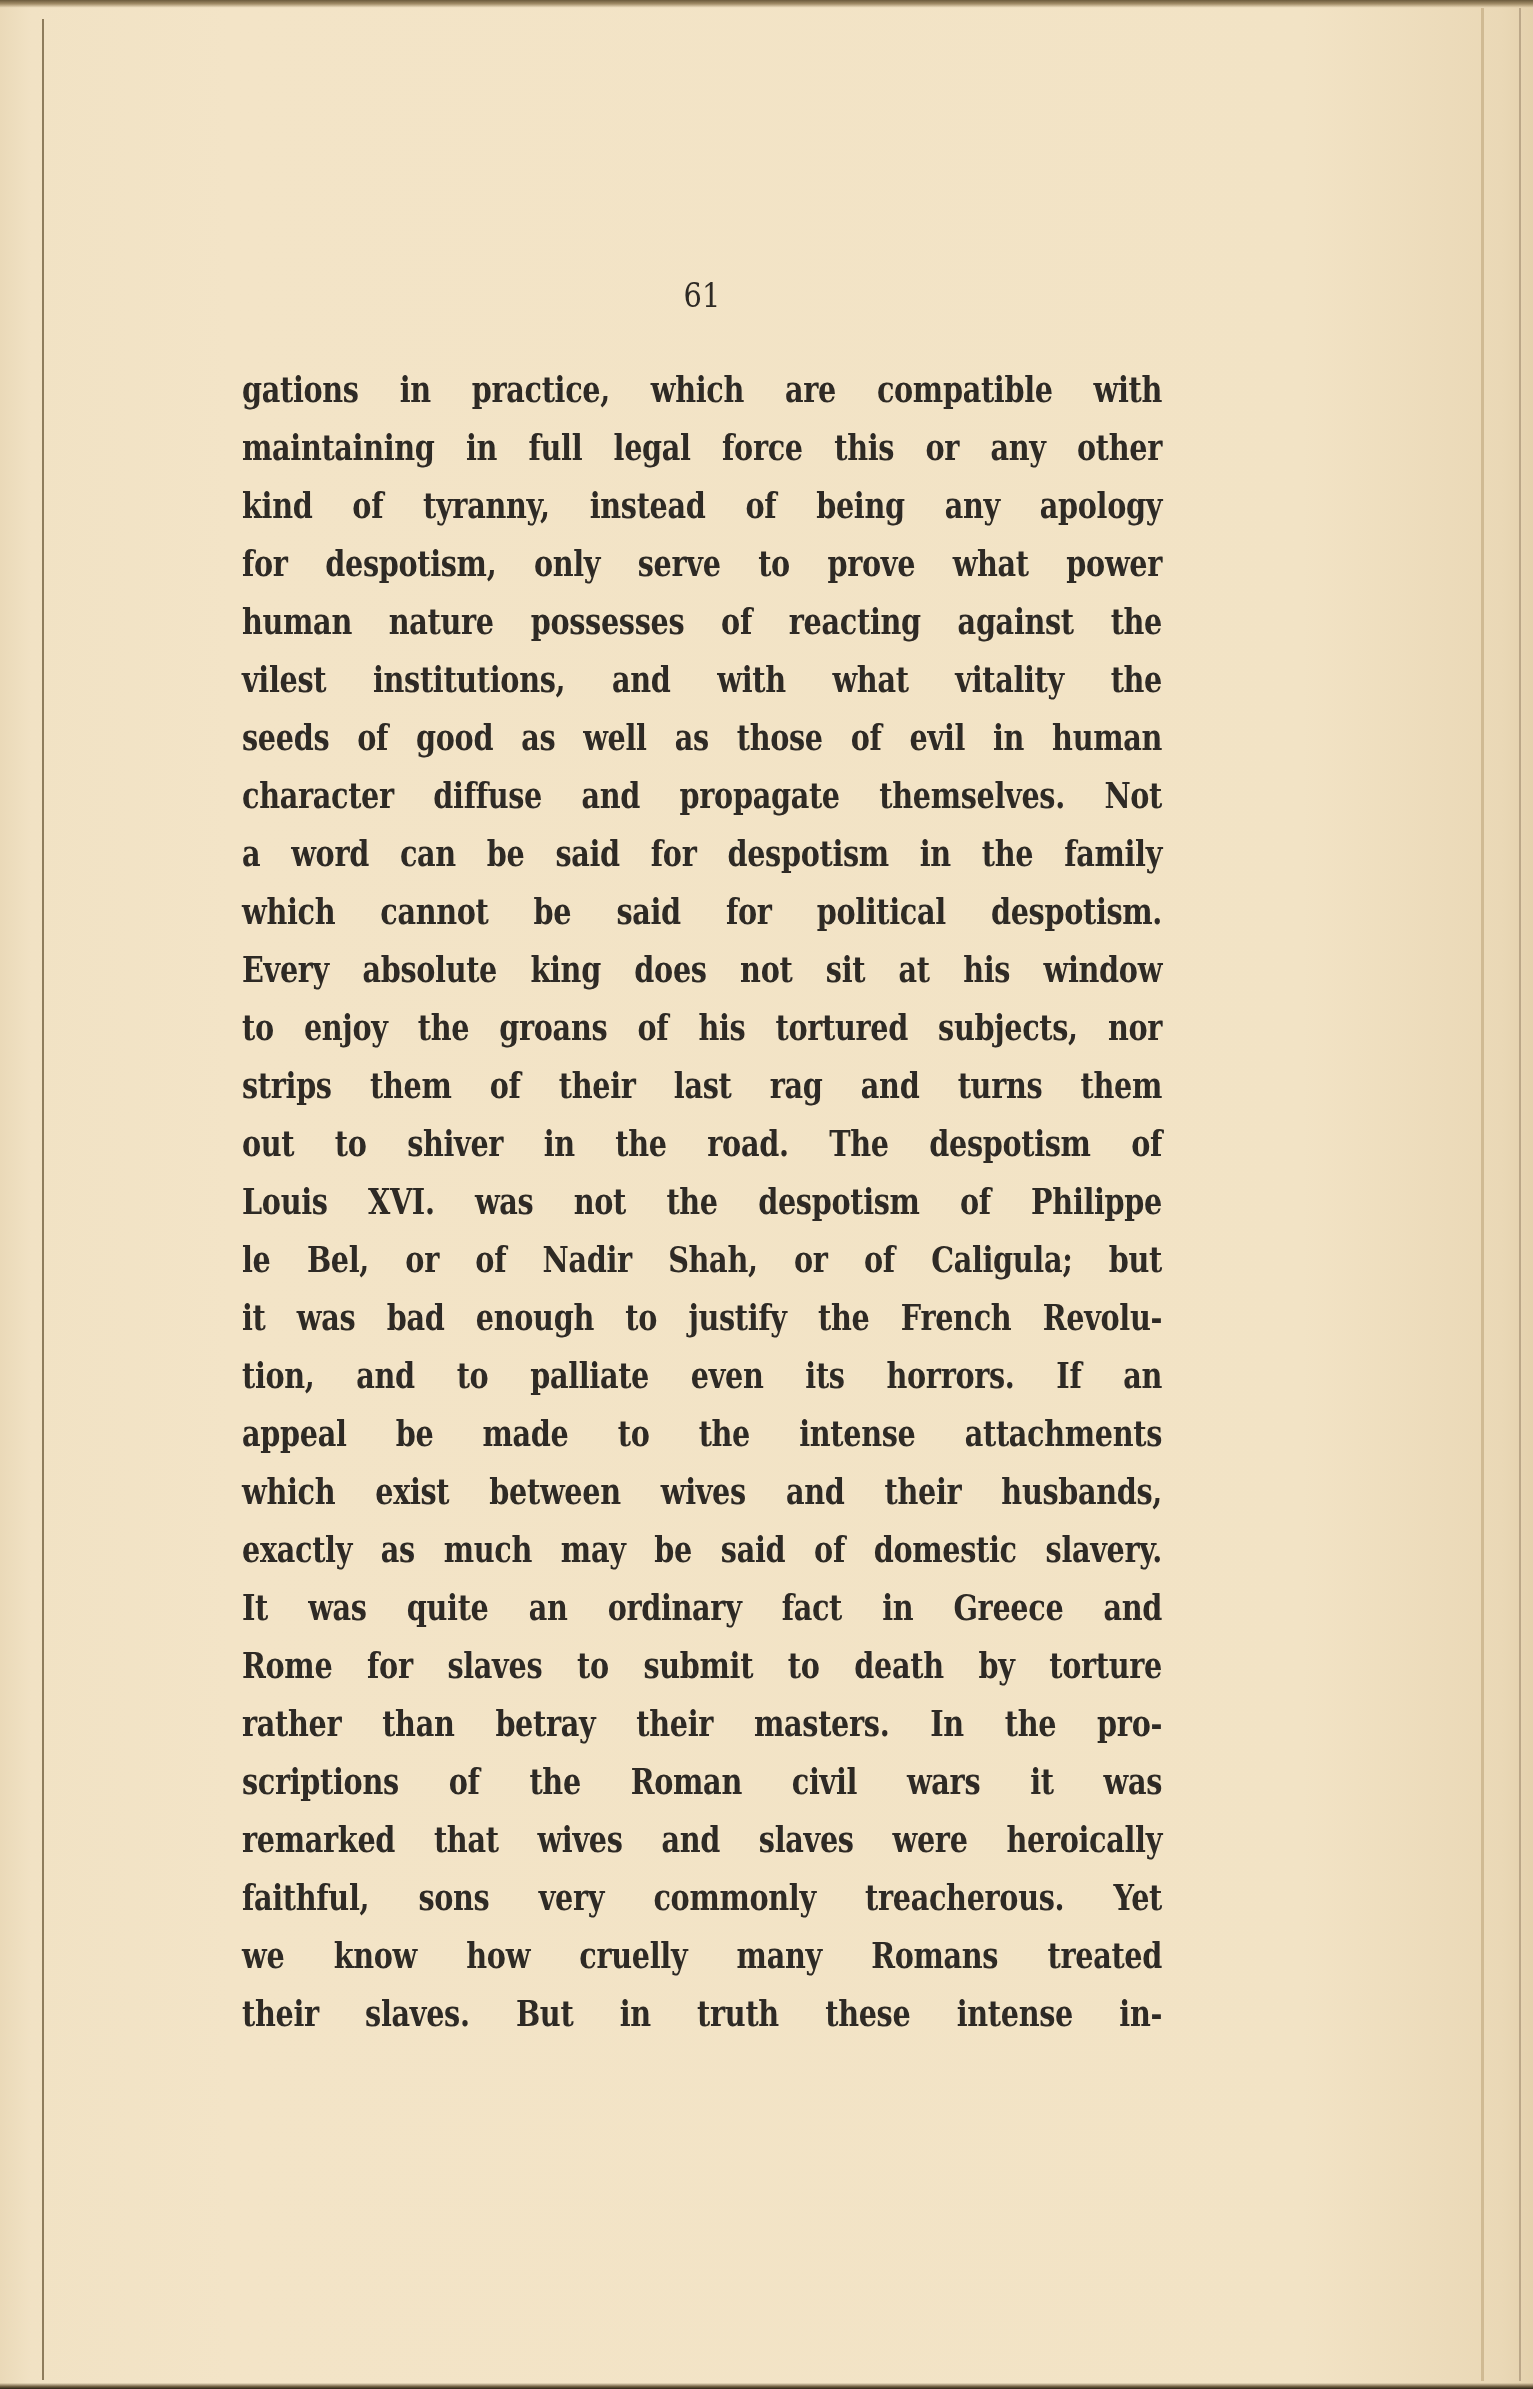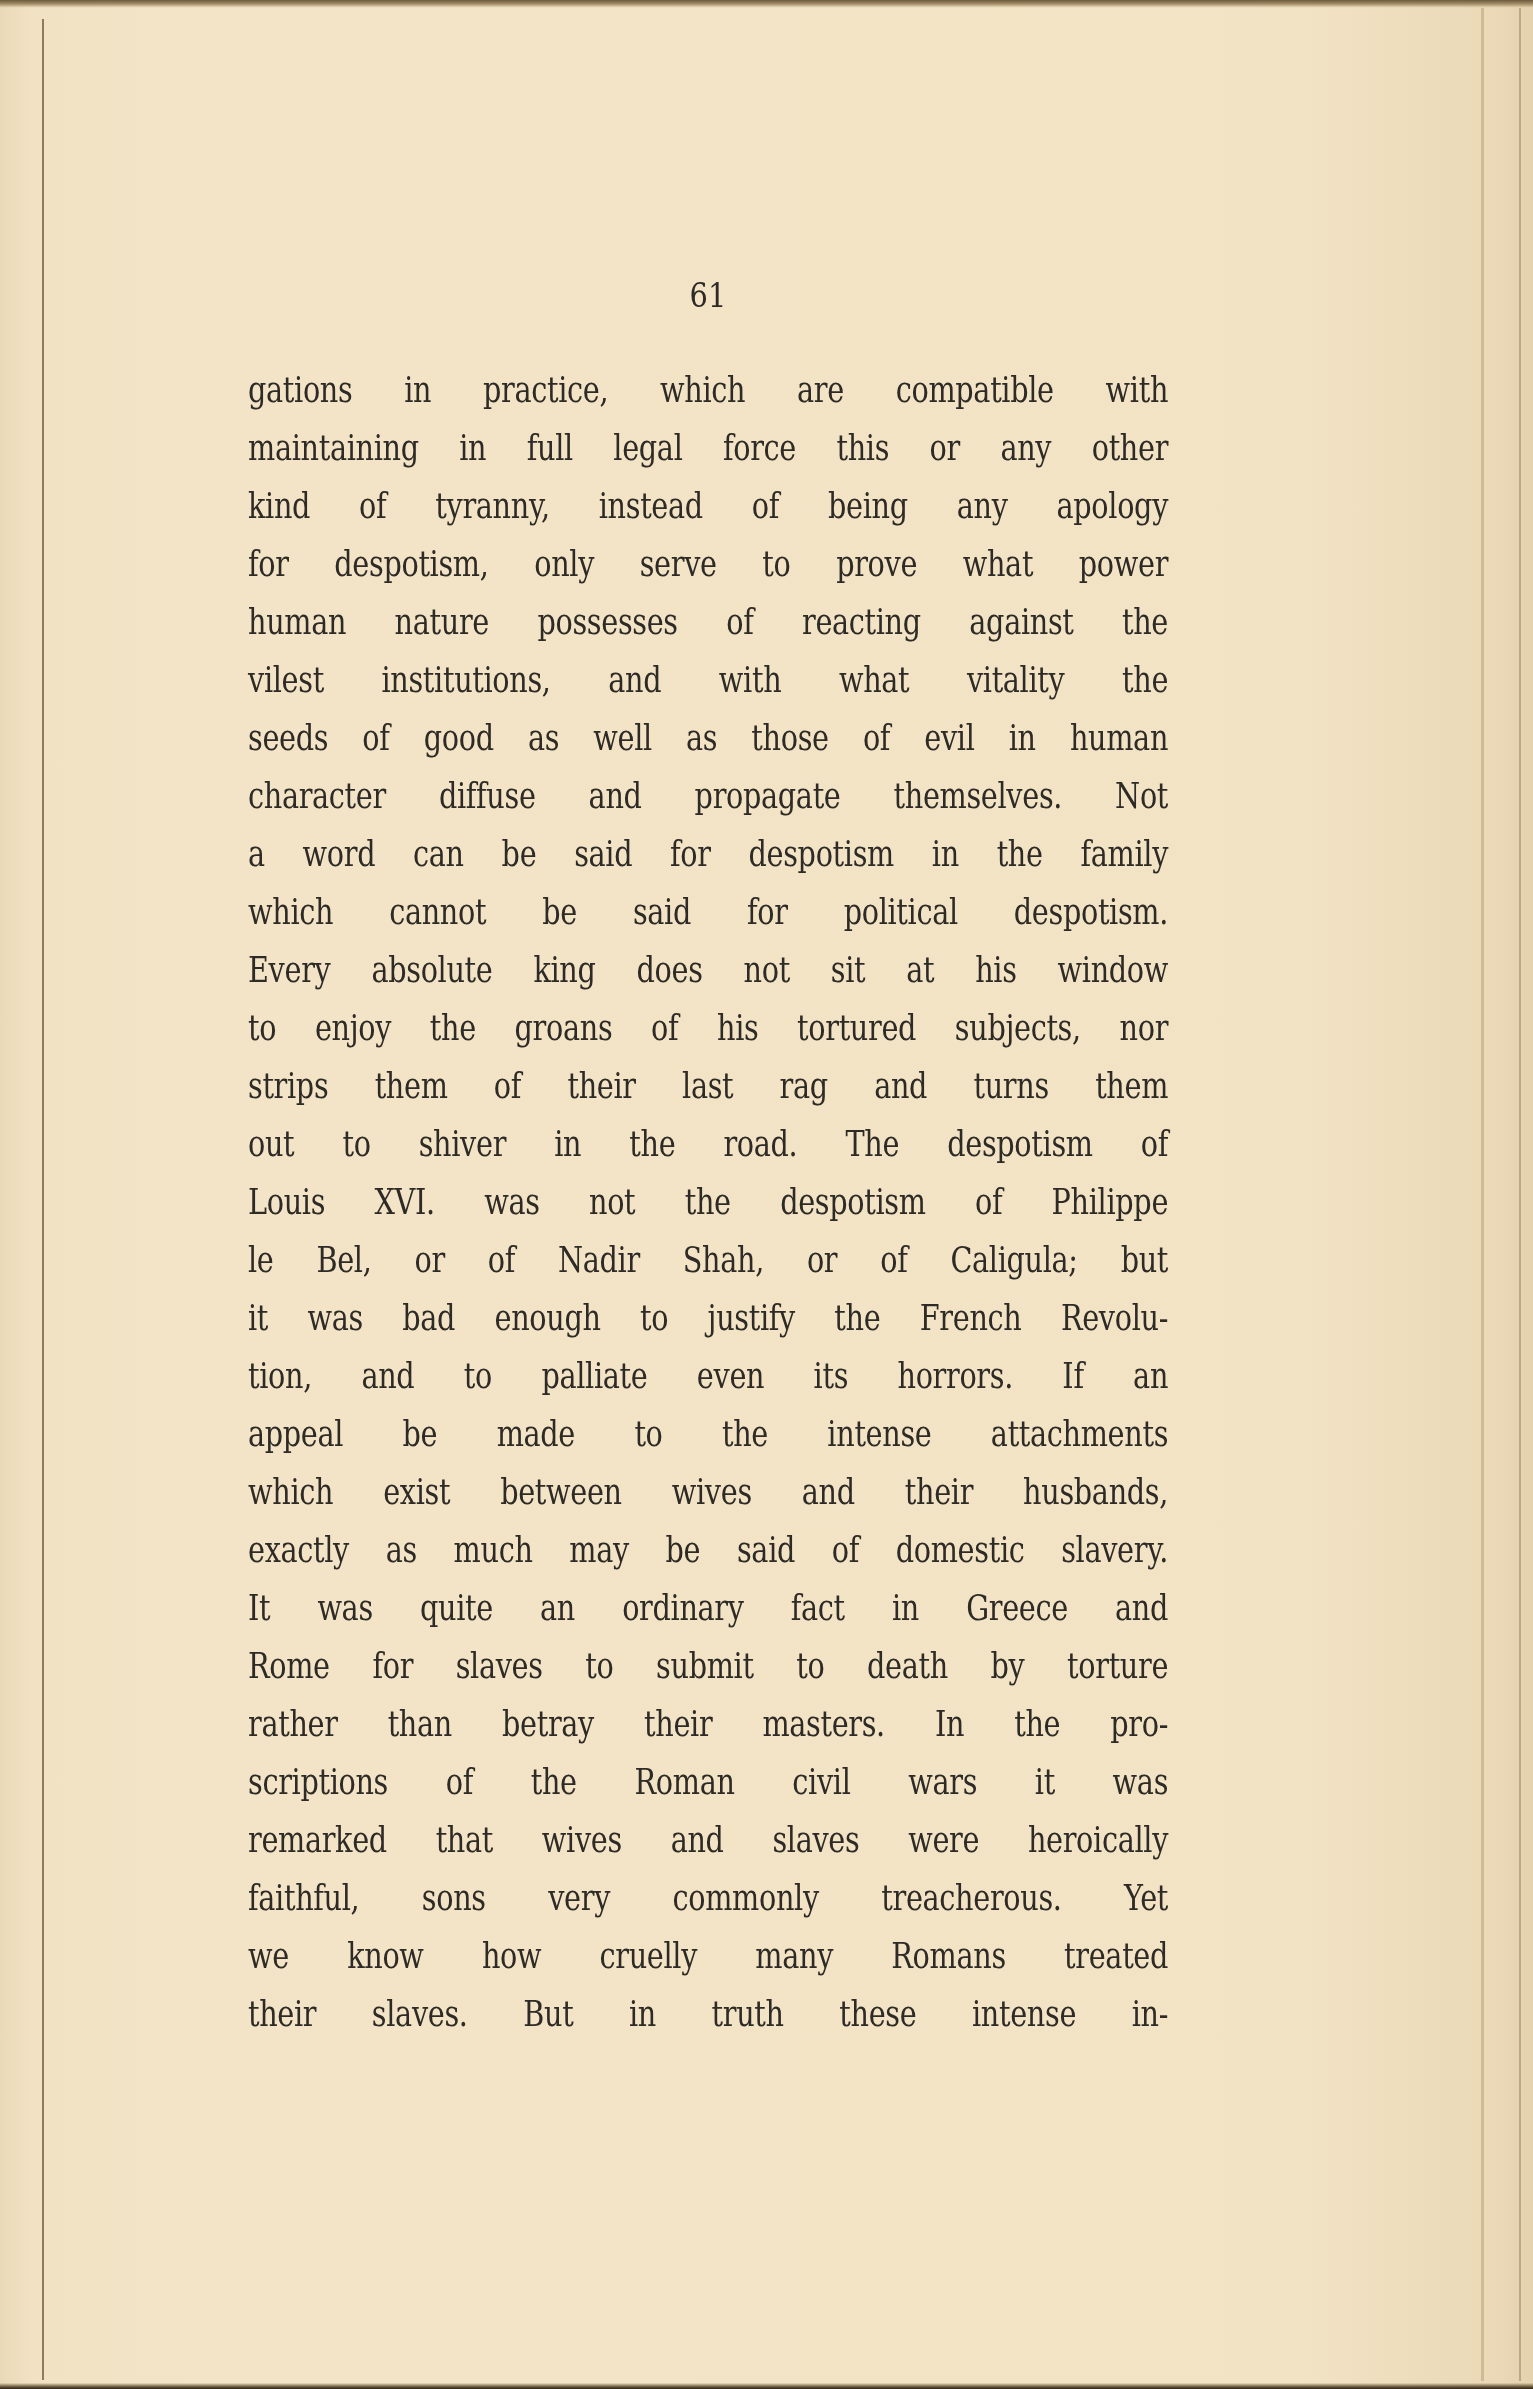--- a/index.html
+++ b/index.html
@@ -25,30 +25,30 @@
   }
   .fore-edge-1 {
     position:absolute; left:1481px; top:7.7px; width:3.1px; height:2373px;
     background:#c9b28a; opacity:0.8;
   }
   .fore-edge-2 {
     position:absolute; left:1519px; top:7.7px; width:1.5px; height:2373px;
     background:#a89477; opacity:0.7;
   }
   .page {
-    position:absolute; left:248px; top:261px; width:920px;
+    position:absolute; left:242px; top:261px; width:920px;
     color:#2e2a25;
     font-family:"DejaVu Serif", "Liberation Serif", serif;
   }
   .page-number {
     text-align:center; font-size:34px; line-height:69px;
     margin-left:0; width:920px;
     transform:scaleX(0.85);
   }
-  .text-block { margin-top:31px; }
+  .text-block { margin-top:31px;font-weight:bold; }
   .line {
     display:block; font-size:35px; line-height:58px; height:58px;
     white-space:nowrap; text-align:justify; text-align-last:justify;
     letter-spacing:-0.4px;
     transform-origin:left center;
     transform:scaleX(0.82);
     width:1122px;
   }
 </style>
 </head>

